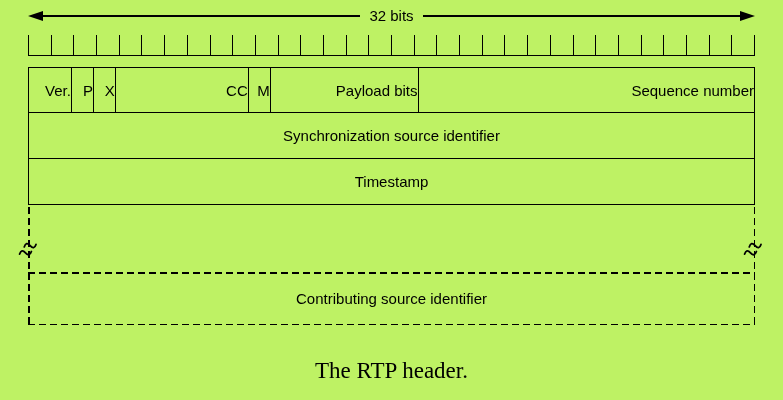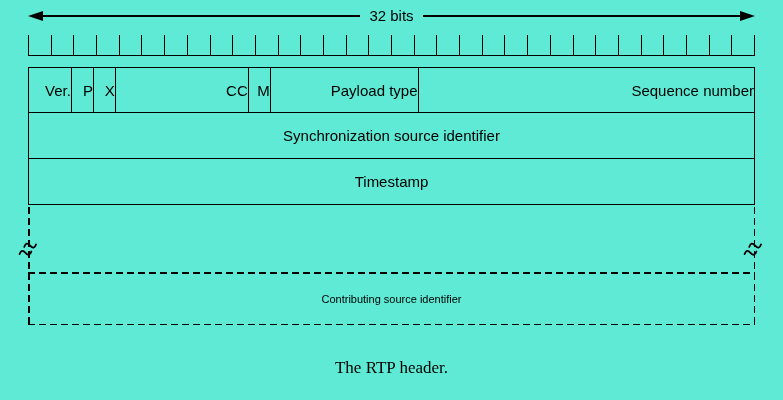--- a/index.html
+++ b/index.html
@@ -1,20 +1,20 @@
 <!DOCTYPE html>
 <html><head>
 <meta charset="utf-8">
 <style>
   html, body { margin: 0; padding: 0; background: #ffffff; }
   .canvas {
     position: relative;
     width: 783px;
     height: 400px;
-    background: #5eead4;
+    background: #bef264;
     color: #000000;
     font-family: "Liberation Sans", sans-serif;
     overflow: hidden;
   }
   .diagram { position: absolute; left: 28px; top: 0; width: 727px; height: 400px; }
 
   
   .arrow-row { position: absolute; top: 7px; left: 0; right: 0; height: 18px; display: flex; align-items: center; }
   .arrow-head { width: 0; height: 0; border-top: 5px solid transparent; border-bottom: 5px solid transparent; }
   .arrow-head.left  { border-right: 15px solid #000; }
@@ -46,34 +46,34 @@
 
   
   .annex { position: absolute; top: 207px; left: 0; right: 0; height: 119px; }
   .vdash {
     position: absolute; top: 0; height: 119px; width: 1.5px;
     background: repeating-linear-gradient(180deg, #000 0 7px, transparent 7px 11px);
   }
   .vdash.vleft { left: 0; } .vdash.vright { right: 0; }
   .csrc-box {
     position: absolute; left: 0; right: 0; top: 65px; height: 53px;
-    display: flex; align-items: center; justify-content: center; font-size: 11px;
+    display: flex; align-items: center; justify-content: center; font-size: 15px;
   }
   .hdash {
     position: absolute; left: 0; right: 0; height: 1.5px;
     background: repeating-linear-gradient(90deg, #000 0 7px, transparent 7px 11px);
   }
   .hdash.htop { top: 0; } .hdash.hbottom { bottom: 0; }
   .squiggle { position: absolute; top: 33px; width: 24px; height: 20px; }
   .squiggle.sleft { left: -11px; } .squiggle.sright { right: -11px; }
 
   
   .caption {
     position: absolute; top: 358px; left: 0; right: 0;
-    text-align: center; font-family: "Liberation Serif", serif; font-size: 17px;
+    text-align: center; font-family: "Liberation Serif", serif; font-size: 23px;
   }
 </style>
 </head>
 <body>
 
 <div class="canvas">
   <div class="diagram">
 
     <div class="arrow-row">
       <span class="arrow-head left"></span>
@@ -129,21 +129,21 @@
           <div class="field-cell" style="flex-grow: 1;">
             <span>X</span>
           </div>
           <div class="field-cell" style="flex-grow: 4; padding-left: 48px;">
             <span>CC</span>
           </div>
           <div class="field-cell" style="flex-grow: 1;">
             <span>M</span>
           </div>
           <div class="field-cell" style="flex-grow: 7;">
-            <span>Payload type</span>
+            <span>Payload bits</span>
           </div>
           <div class="field-cell" style="flex-grow: 16;">
             <span>Sequence number</span>
           </div>
         </div>
       <div class="wide-row">
         <span>Synchronization source identifier</span>
       </div>
       <div class="wide-row">
         <span>Timestamp</span>

